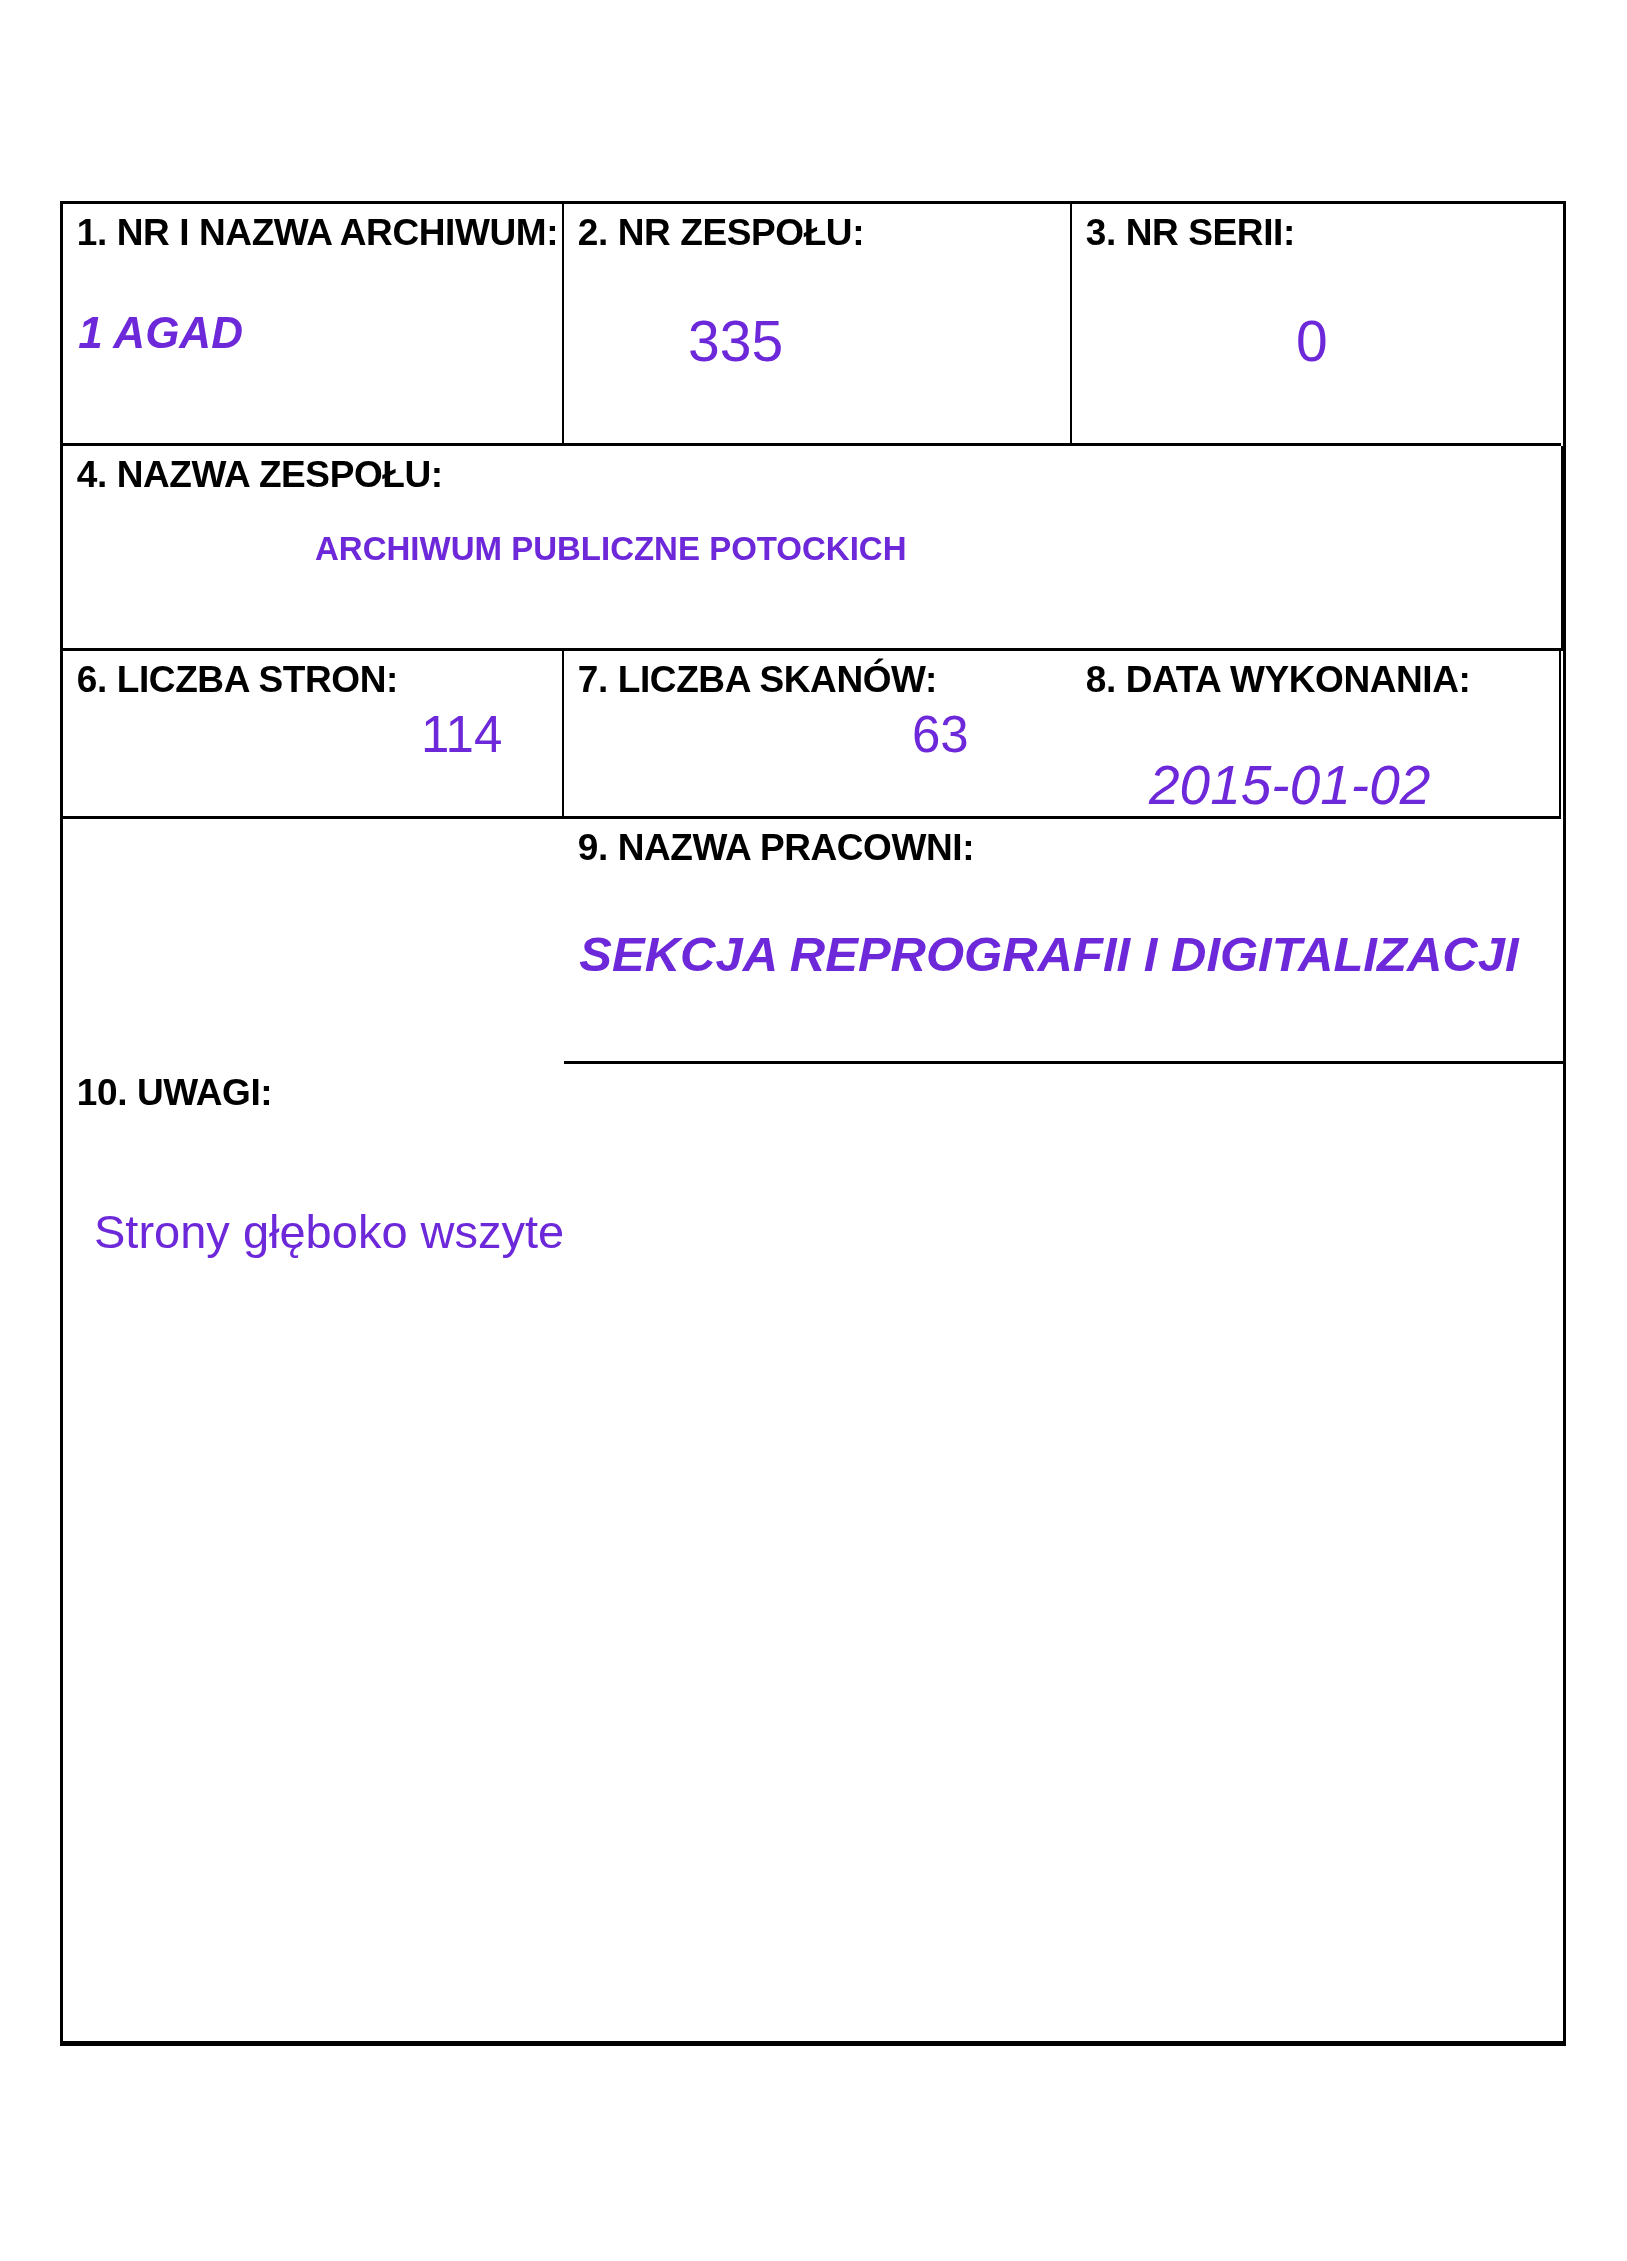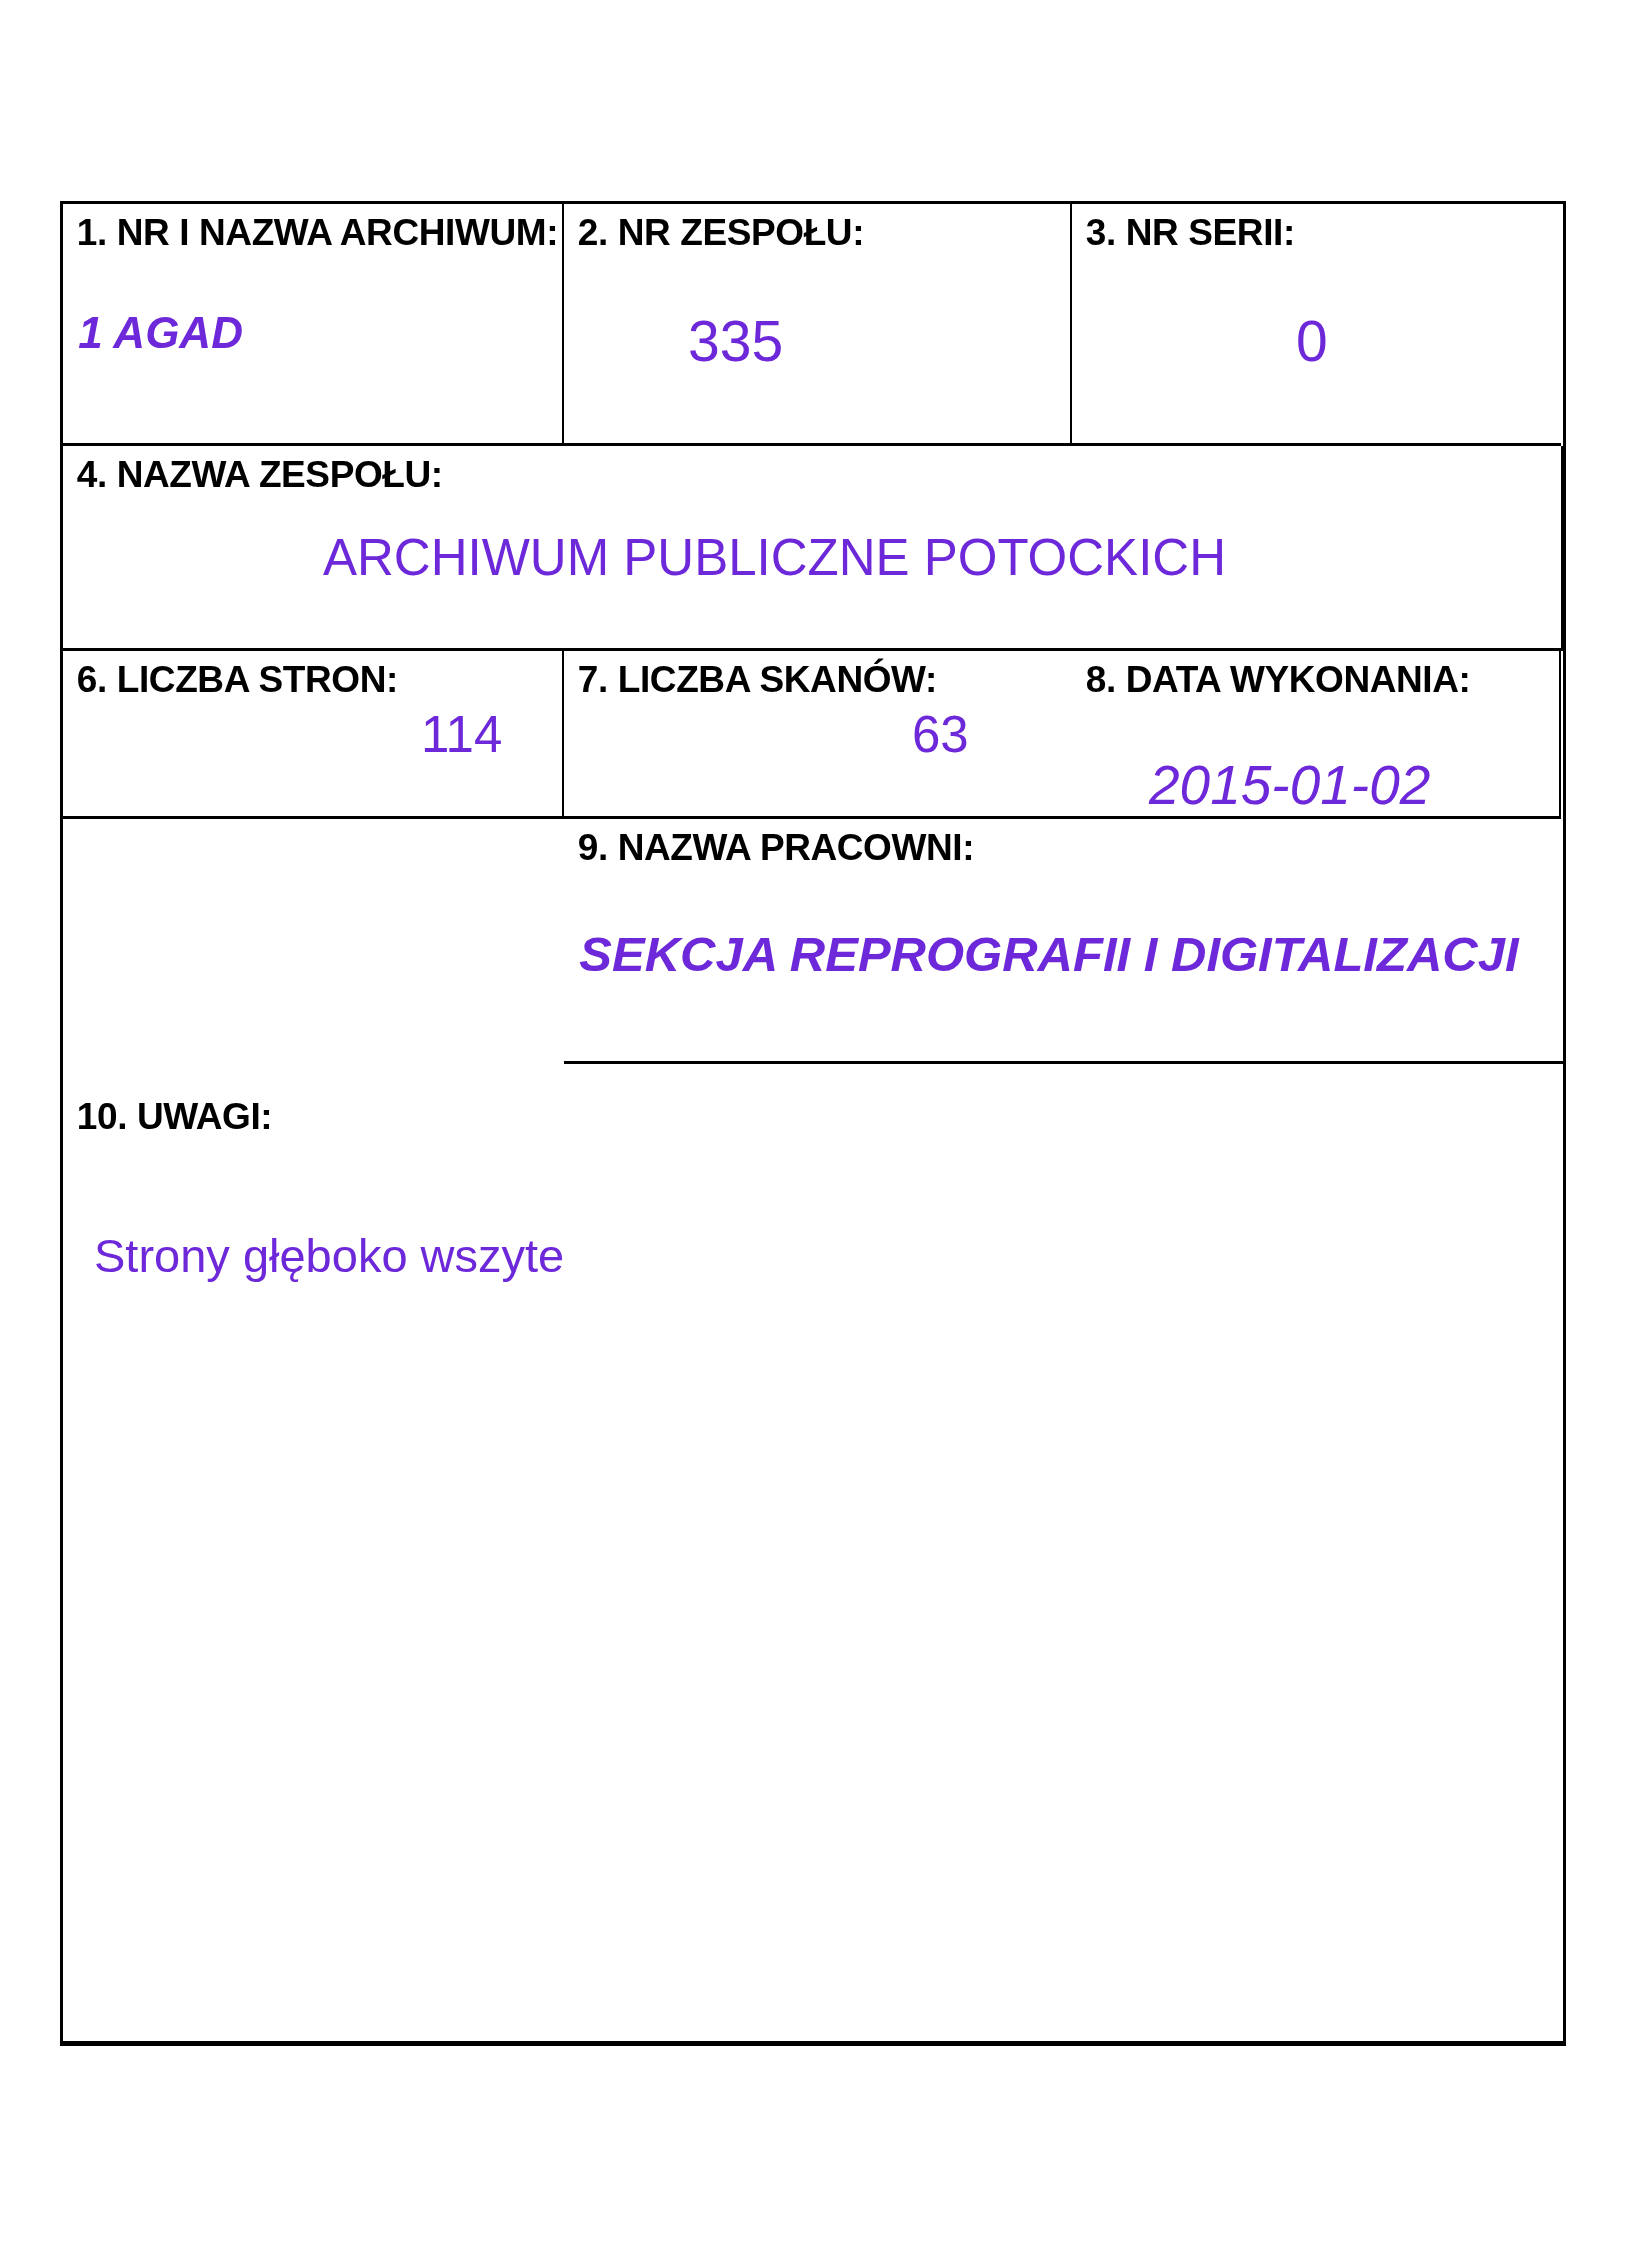--- a/index.html
+++ b/index.html
@@ -26,21 +26,21 @@
     grid-template-rows: 242px 205px 168px 245px 1fr;
     background: #ffffff;
   }
   .cell {
     position: relative;
     border-right: 2.3px solid #000000;
     border-bottom: 3.8px solid #000000;
     overflow: hidden;
   }
   .cell.no-r { border-right: none; }
-  .cell.no-b { border-bottom: none; margin-top: 24px; }
+  .cell.no-b { border-bottom: none; }
   .cell.span3 { grid-column: 1 / span 3; }
   .cell.span2 { grid-column: 2 / span 3; }
   .lbl {
     position: absolute;
     top: 7.7px;
     left: 13.8px;
     font-weight: bold;
     font-size: 37px;
     line-height: 1.15;
     letter-spacing: -0.4px;
@@ -48,21 +48,21 @@
   }
   .val {
     position: absolute;
     line-height: 1;
     white-space: nowrap;
     color: #6d28d9;
   }
   .v-archiwum      { top: 107px; left: 15.3px;  font-size: 44px; font-weight: bold; font-style: italic; }
   .v-zespol-nr     { top: 109px; left: 124px; font-size: 57px; }
   .v-seria-nr      { top: 109px; left: 224px; font-size: 57px; }
-  .v-zespol-nazwa  { top: 86px; left: 260px; font-size: 51px; }
+  .v-zespol-nazwa  { top: 86px; left: 252px; font-size: 33px; font-weight: bold; }
   .v-liczba-stron  { top: 58px;  left: 358px; font-size: 51px; }
   .v-liczba-skanow { top: 58px;  left: 348px; font-size: 51px; }
   .v-data          { top: 107px; left: 77px; font-size: 55px; font-style: italic; }
   .v-pracownia     { top: 111px; left: 15.3px;  font-size: 49px; font-weight: bold; font-style: italic; }
   .v-uwagi         { top: 144px; left: 31px;  font-size: 47px; }
 </style>
 </head>
 <body>
 
 <div class="page">

